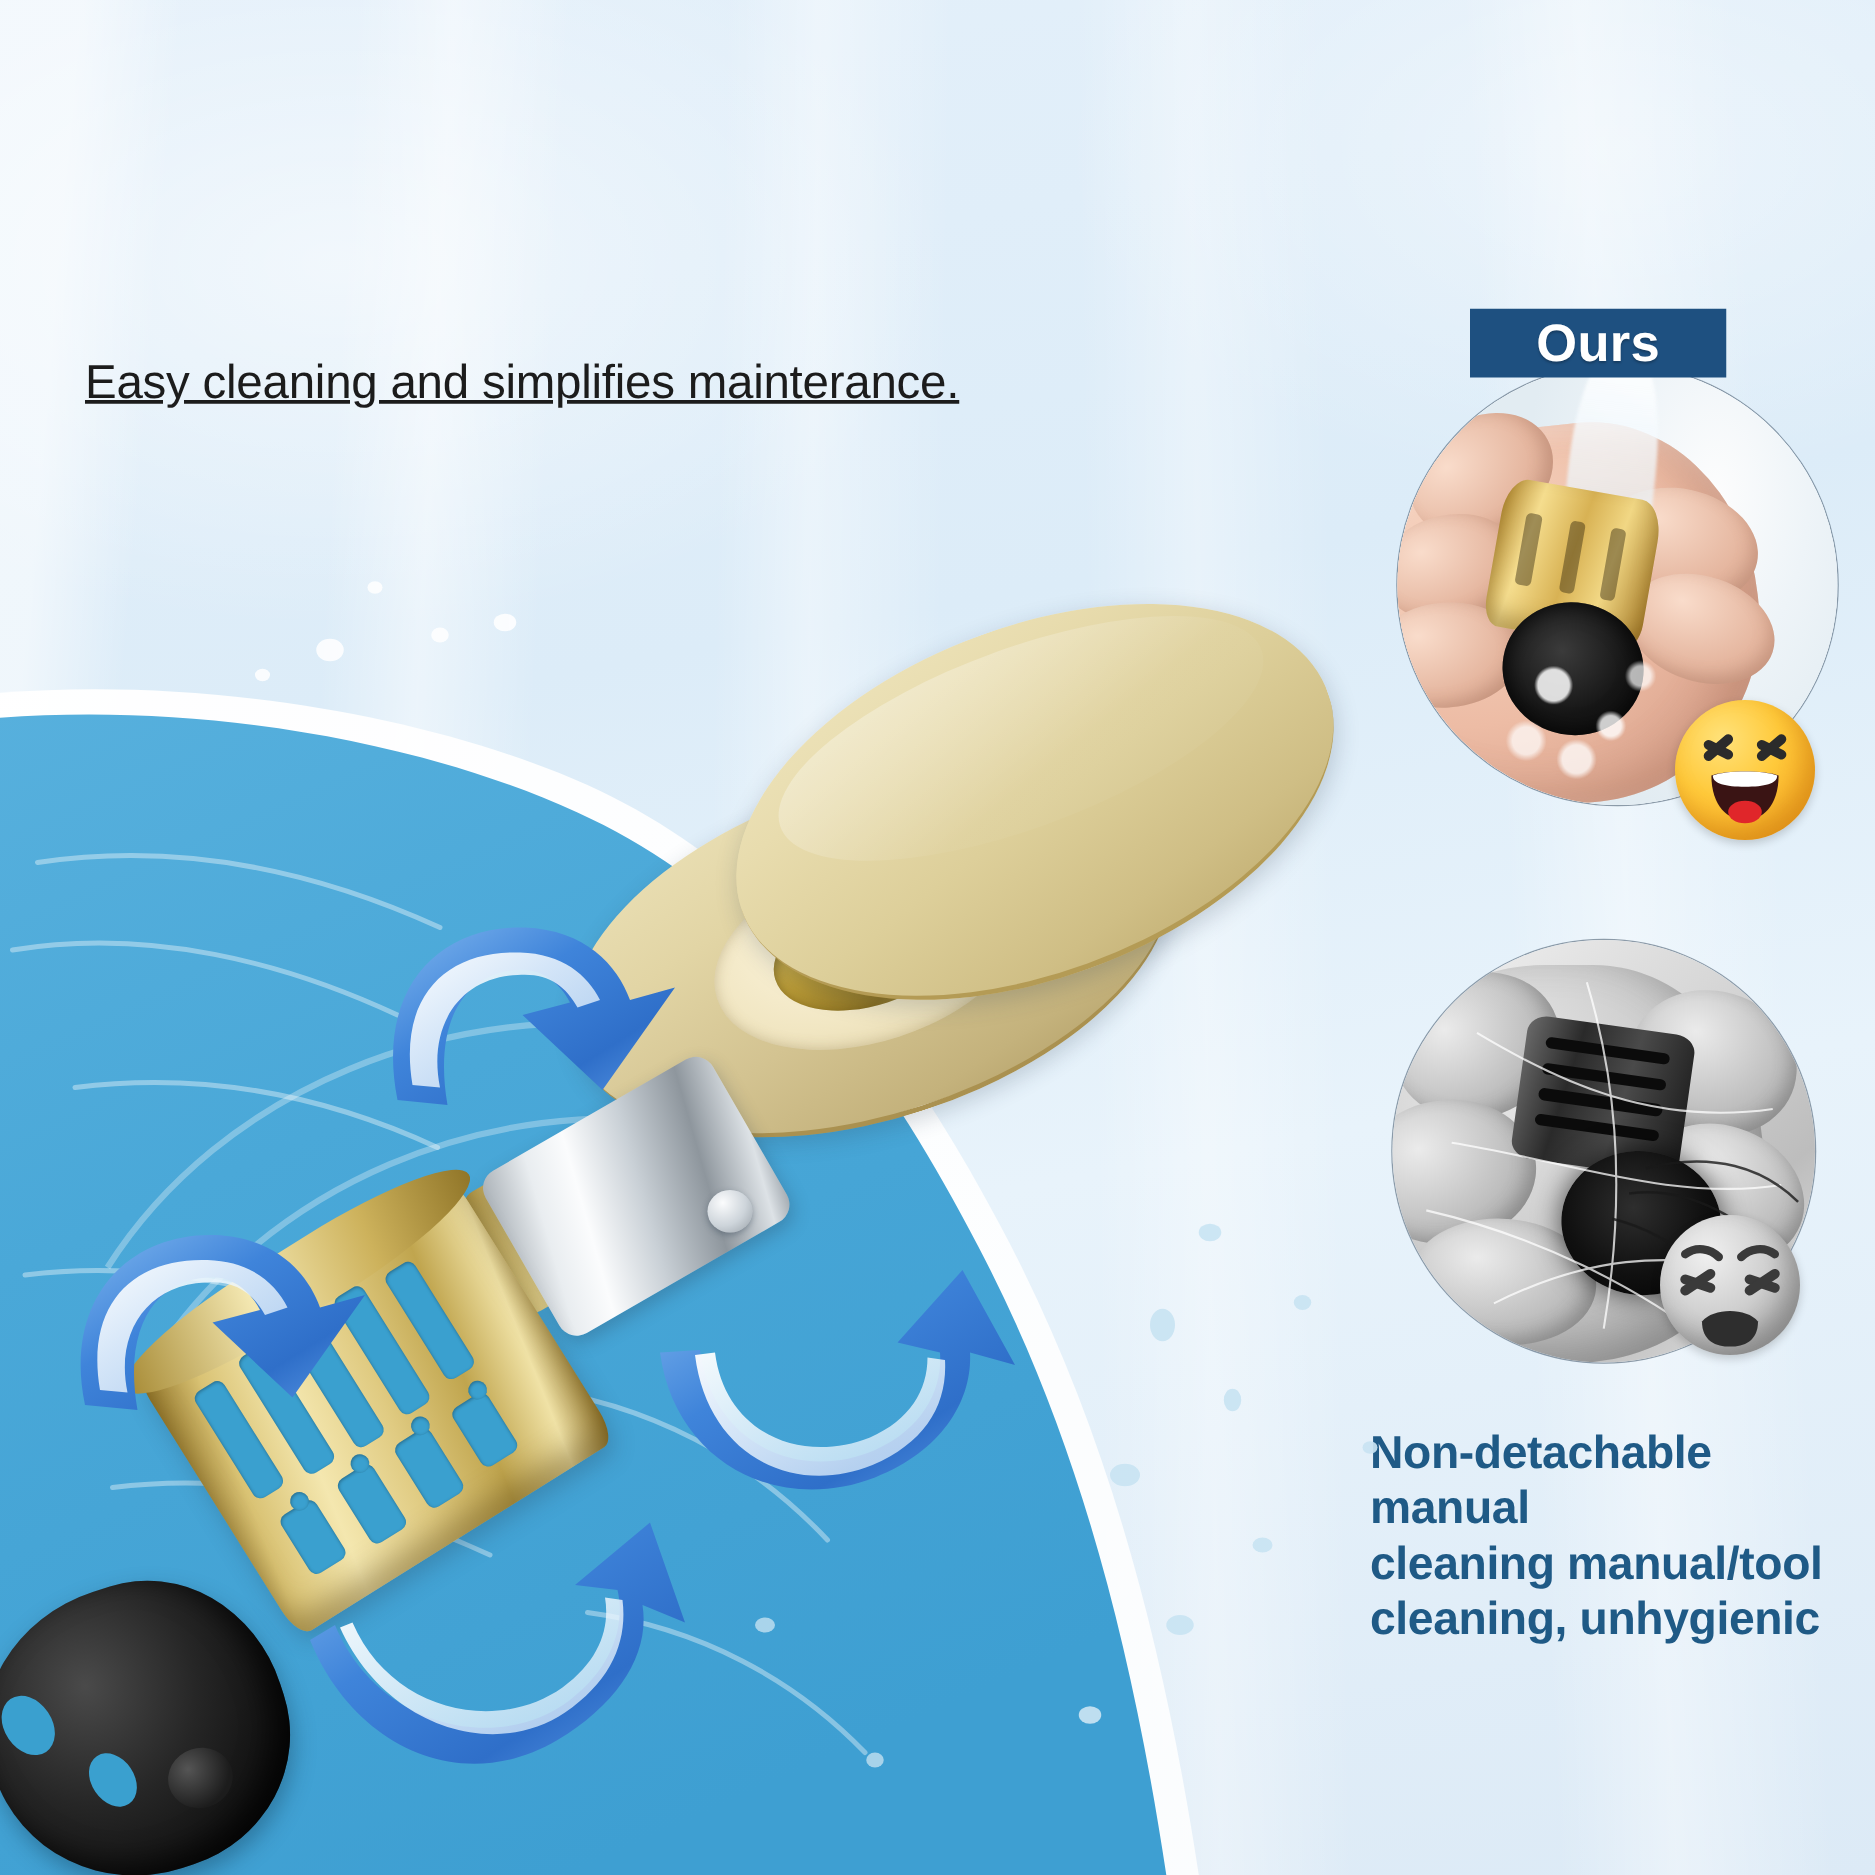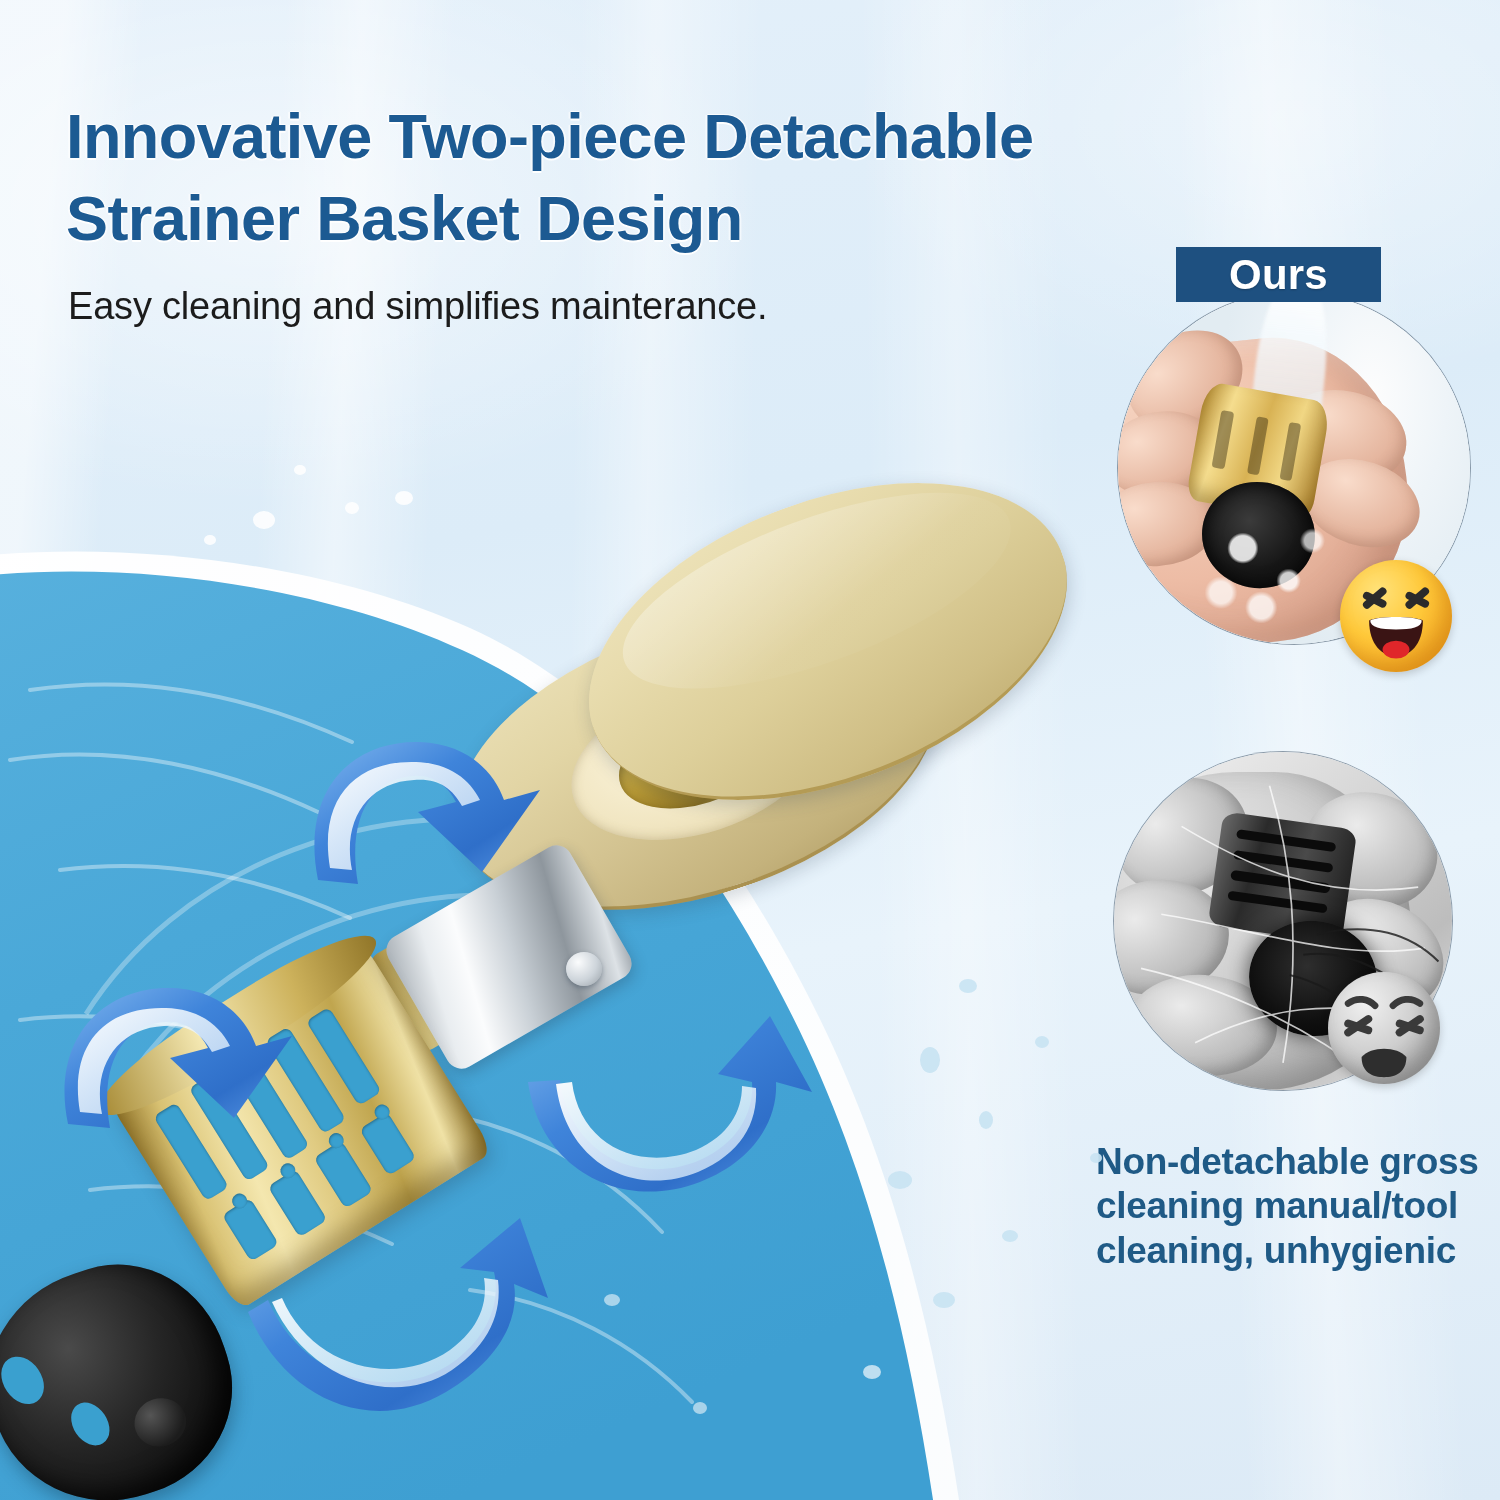--- a/index.html
+++ b/index.html
@@ -47,20 +47,21 @@
     text-shadow: 0 2px 0 rgba(255,255,255,0.95), 0 -1px 0 rgba(255,255,255,0.8),
                  2px 0 0 rgba(255,255,255,0.6), -2px 0 0 rgba(255,255,255,0.6);
   }
   .subhead {
     position: absolute;
     left: 68px; top: 285px;
     font-size: 38px;
     color: #1c1c1c;
     letter-spacing: -0.2px;
     font-weight: 400;
+    text-decoration: underline;
   }
 
   
   .badge {
     position: absolute;
     display: flex; align-items: center; justify-content: center;
     color: #ffffff;
     font-weight: bold;
     letter-spacing: 0.2px;
     z-index: 30;
@@ -439,24 +440,20 @@
       <g fill="#ffffff" opacity="0.55">
         <ellipse cx="150" cy="1136" rx="9" ry="7"></ellipse>
         <ellipse cx="236" cy="1206" rx="7" ry="6"></ellipse>
         <ellipse cx="96" cy="1058" rx="6" ry="5"></ellipse>
         <ellipse cx="612" cy="1300" rx="8" ry="6"></ellipse>
         <ellipse cx="700" cy="1408" rx="7" ry="6"></ellipse>
       </g>
     </svg>
   </div>
 
-  <div class="headline">
-    <div>Innovative Two-piece Detachable</div>
-    <div>Strainer Basket Design</div>
-  </div>
   <div class="subhead">Easy cleaning and simplifies mainterance.</div>
 
   <div class="product">
 
     <div class="disc flange">
       <div class="flange-ring"></div>
       <div class="flange-bore"></div>
     </div>
 
     <div class="shaft-gold"></div>
@@ -618,18 +615,18 @@
         <path d="M 18,46 L 36,52"></path>
         <path d="M 36,42 L 18,54"></path>
         <path d="M 64,46 L 82,52"></path>
         <path d="M 82,42 L 64,54"></path>
       </g>
       <path d="M 30,76 C 38,66 62,66 70,76 C 70,90 60,94 50,94 C 40,94 30,90 30,76 Z" fill="#2e2e2e"></path>
     </svg>
   </div>
 
   <div class="others-caption">
-    <div>Non-detachable gross</div>
+    <div>Non-detachable manual</div>
     <div>cleaning manual/tool</div>
     <div>cleaning, unhygienic</div>
   </div>
 
 </div>
 
 </body></html>

